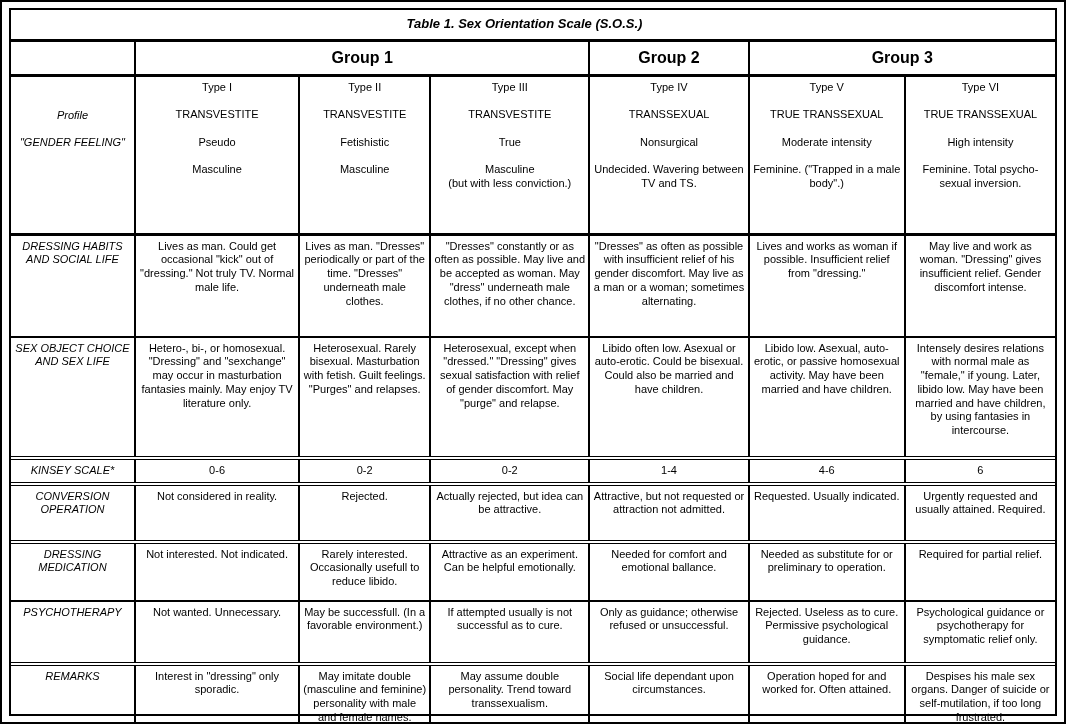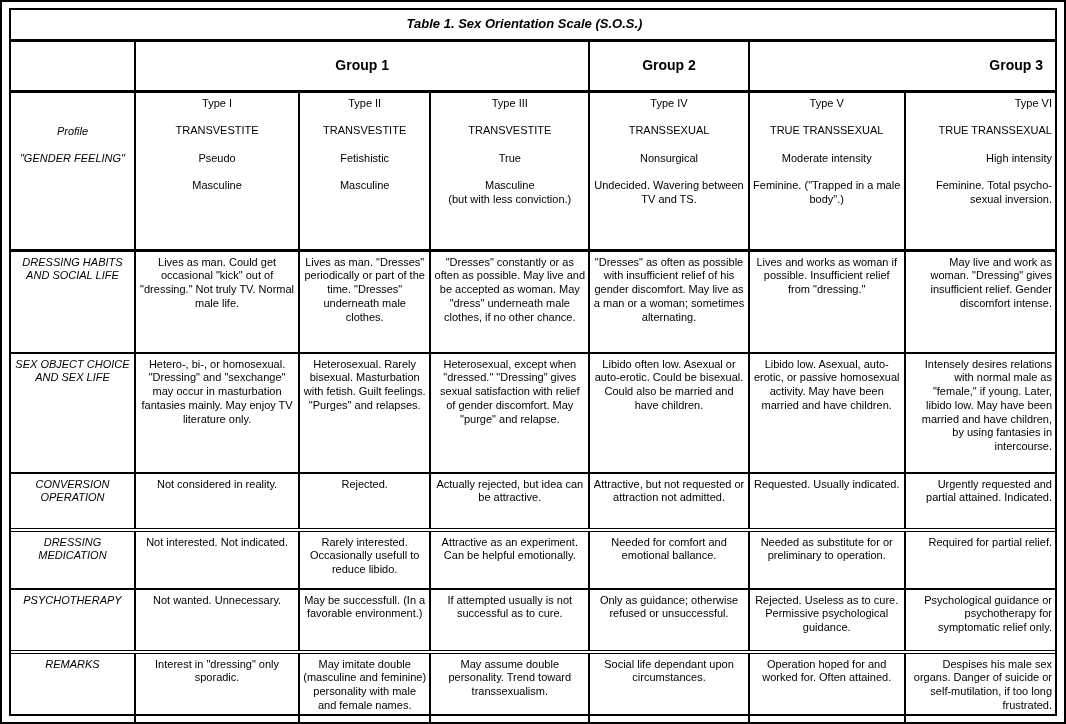--- a/index.html
+++ b/index.html
@@ -40,30 +40,30 @@
     font-size: 11px;
     line-height: 1.25;
     text-align: center;
     vertical-align: top;
     padding: 4px 3px;
     white-space: pre-line;
     overflow: hidden;
   }
   
   table.sos td:first-child { border-left: 0; font-style: italic; }
-  table.sos td:last-child { border-right: 0; text-align: right; }
+  table.sos td:last-child { border-right: 0; }
   tr.r-group td { border-top: 0; border-bottom: 3px solid #000; }
   tr.r-remarks td { border-bottom: 0; }
   
   td.c3 { border-left: 4px double #000; }
   tr.r-kinsey td { border-top: 4px double #000; border-bottom: 4px double #000; }
   tr.r-estrogen td { border-top: 4px double #000; }
   tr.r-remarks td { border-top: 4px double #000; }
 
-  tr.r-group td { height: 24px; font-weight: bold; vertical-align: middle; font-size: 14px; padding: 12px; }
+  tr.r-group td { height: 24px; font-weight: bold; vertical-align: middle; font-size: 16px; padding: 4px; }
   tr.r-profile td { height: 120px; }
   tr.r-profile td.label { padding-top: 32px; }
   tr.r-dressing td { height: 92px; }
   tr.r-sexobj td { height: 110px; }
   tr.r-kinsey td { height: 18px; vertical-align: middle; padding: 2px; }
   tr.r-conversion td { height: 46px; }
   tr.r-estrogen td { height: 48px; }
   tr.r-psych td { height: 52px; }
   tr.r-remarks td { height: 84px; }
   tr.r-profile td.label { border-bottom: 3px solid #000; }
@@ -160,29 +160,38 @@
       <tr class="r-sexobj">
         <td class="label">SEX OBJECT CHOICE AND SEX LIFE</td>
         <td>Hetero-, bi-, or homosexual. "Dressing" and "sexchange" may occur in masturbation fantasies mainly. May enjoy TV literature only.</td>
         <td>Heterosexual. Rarely bisexual. Masturbation with fetish. Guilt feelings. "Purges" and relapses.</td>
         <td class="c3">Heterosexual, except when "dressed." "Dressing" gives sexual satisfaction with relief of gender discomfort. May "purge" and relapse.</td>
         <td>Libido often low. Asexual or auto-erotic. Could be bisexual. Could also be married and have children.</td>
         <td>Libido low. Asexual, auto-erotic, or passive homosexual activity. May have been married and have children.</td>
         <td>Intensely desires relations with normal male as "female," if young. Later, libido low. May have been married and have children, by using fantasies in intercourse.</td>
       </tr>
 
+      <tr class="r-kinsey">
+        <td class="label">KINSEY SCALE*</td>
+        <td>0-6</td>
+        <td>0-2</td>
+        <td class="c3">0-2</td>
+        <td>1-4</td>
+        <td>4-6</td>
+        <td>6</td>
+      </tr>
 
       <tr class="r-conversion">
         <td class="label">CONVERSION OPERATION</td>
         <td>Not considered in reality.</td>
         <td>Rejected.</td>
         <td class="c3">Actually rejected, but idea can be attractive.</td>
         <td>Attractive, but not requested or attraction not admitted.</td>
         <td>Requested. Usually indicated.</td>
-        <td>Urgently requested and partial attained. Indicated.</td>
+        <td>Urgently requested and usually attained. Required.</td>
       </tr>
 
       <tr class="r-estrogen">
         <td class="label">DRESSING MEDICATION</td>
         <td>Not interested. Not indicated.</td>
         <td>Rarely interested. Occasionally usefull to reduce libido.</td>
         <td class="c3">Attractive as an experiment. Can be helpful emotionally.</td>
         <td>Needed for comfort and emotional ballance.</td>
         <td>Needed as substitute for or preliminary to operation.</td>
         <td>Required for partial relief.</td>

